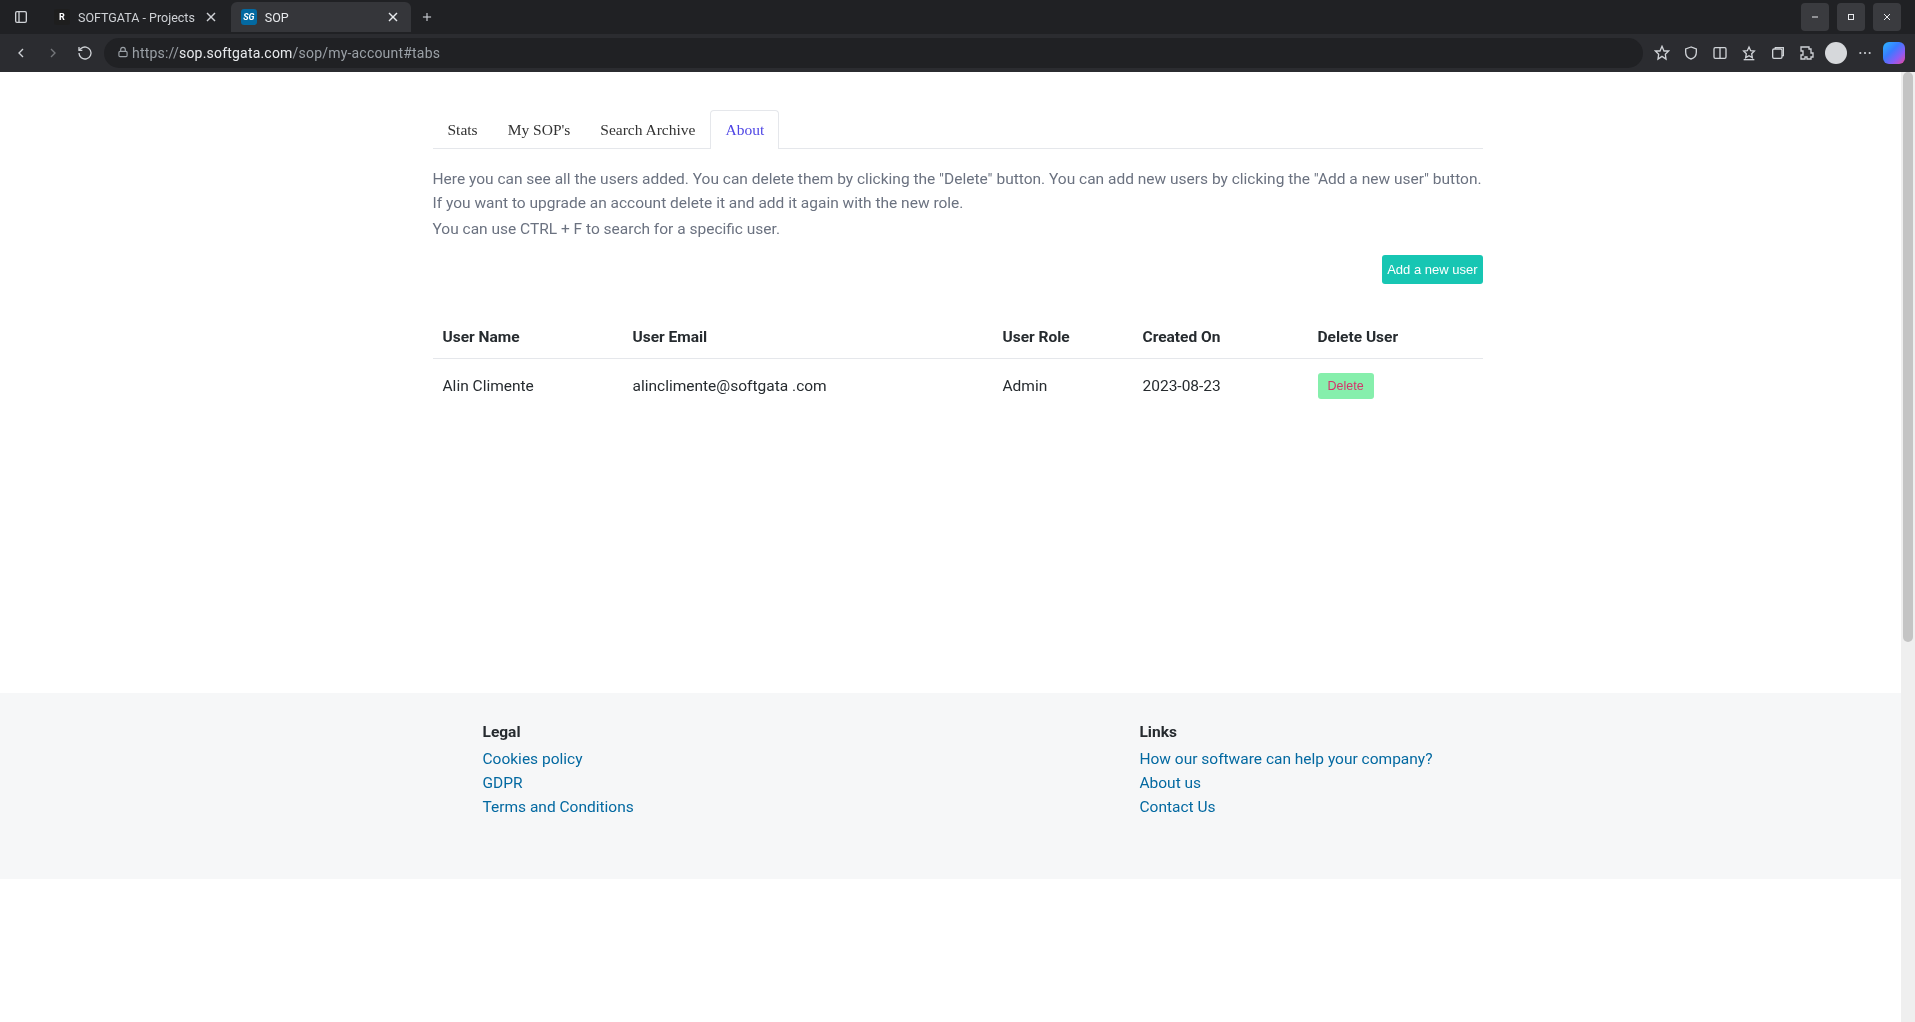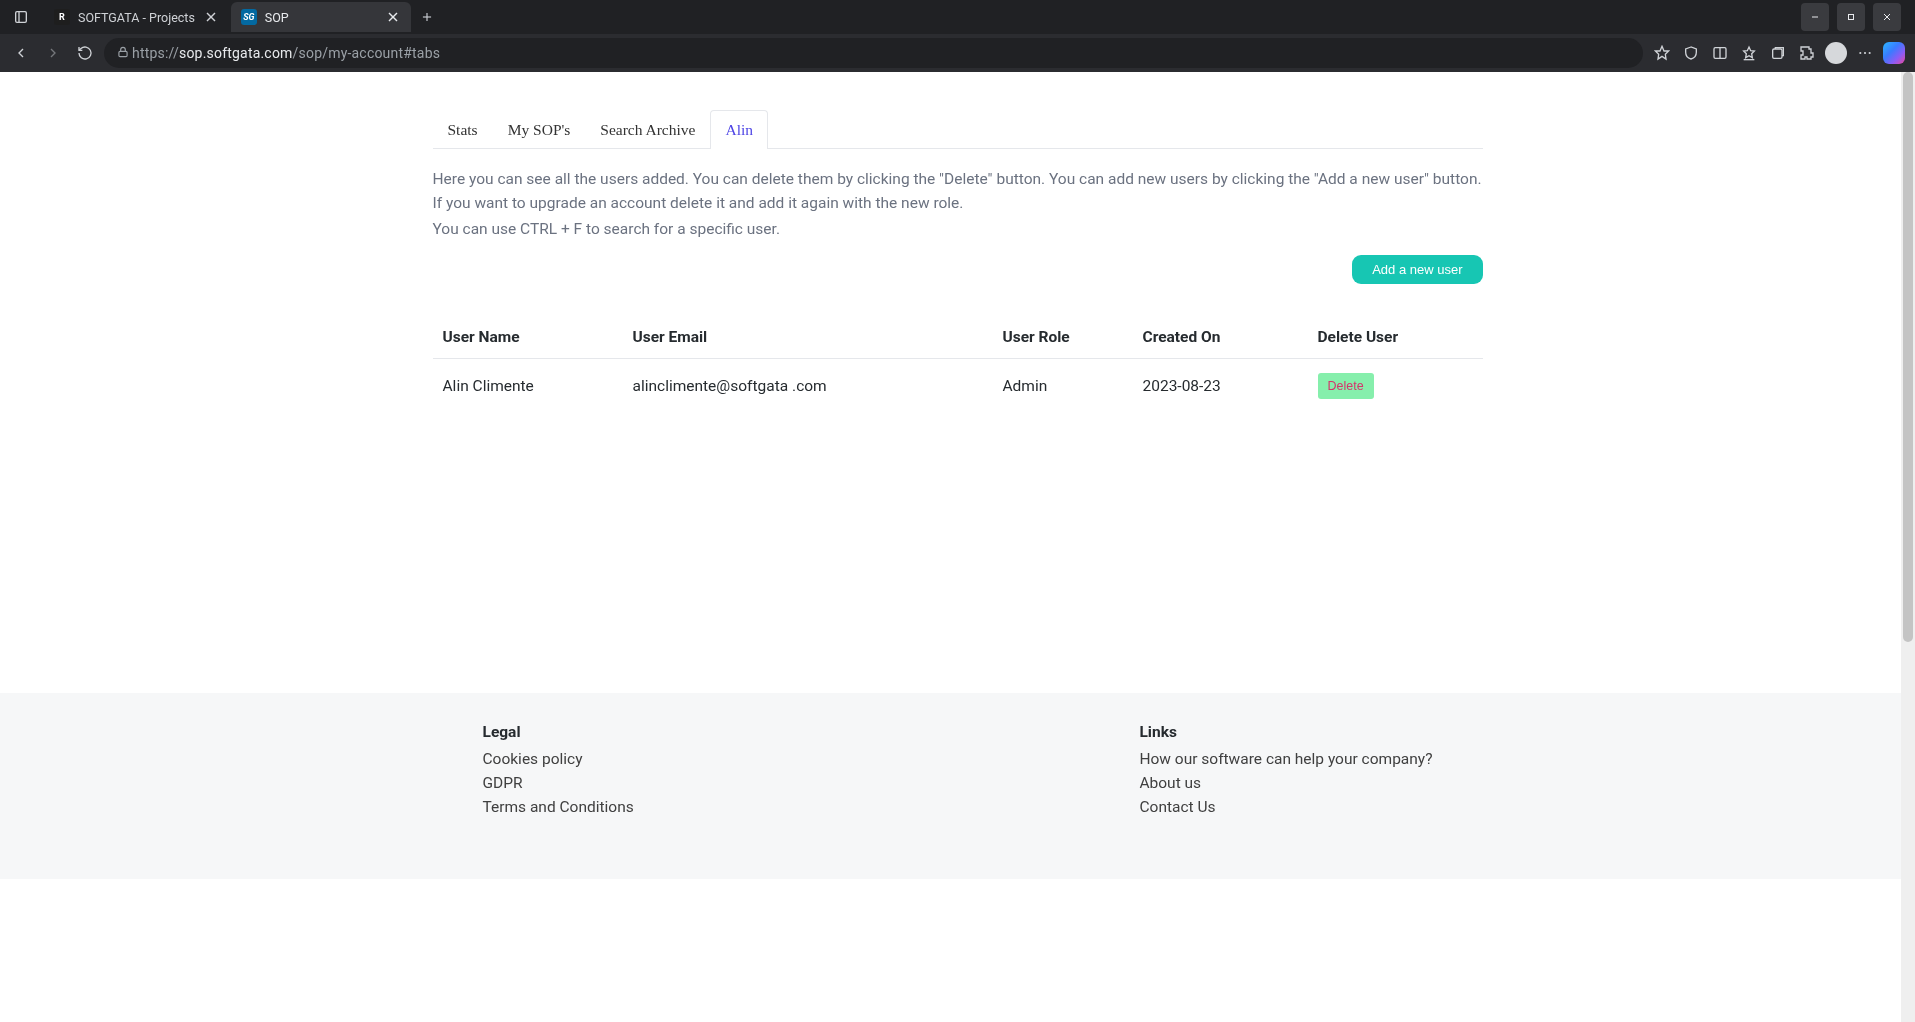--- a/index.html
+++ b/index.html
@@ -41,38 +41,38 @@
 
   
   .page-tabs { display: flex; align-items: flex-end; border-bottom: 1px solid #e5e7eb; gap: 0; font-family: Liberation Serif, serif; }
   .page-tab { padding: 10px 14px; font-size: 15.5px; color: #333; cursor: pointer; border: 1px solid transparent; border-bottom: none; margin-bottom: -1px; border-radius: 4px 4px 0 0; }
   .page-tab.active { color: #4f46e5; border-color: #e5e7eb; background: #fff; }
 
   .help-text { margin-top: 18px; font-size: 15.5px; line-height: 1.55; color: #6b7280; }
   .help-text p { margin-bottom: 2px; }
 
   .actions-row { display: flex; justify-content: flex-end; margin-top: 14px; }
-  .btn-add { background: #17c6b3; color: #fff; border: none; border-radius: 9px; padding: 7px 20px; font-size: 13px; cursor: pointer; }
+  .btn-add { background: #17c6b3; color: #fff; border: none; border-radius: 3px; padding: 7px 5px; font-size: 13px; cursor: pointer; }
 
   
   table.users { width: 100%; border-collapse: collapse; margin-top: 34px; }
   table.users th { text-align: left; font-size: 15.5px; font-weight: 700; padding: 10px 10px 12px 10px; border-bottom: 1px solid #e5e7eb; }
   table.users td { font-size: 15.5px; padding: 14px 10px; vertical-align: middle; }
   .btn-delete { background: #86efac; color: #d6336c; border: none; border-radius: 3px; padding: 6px 10px; font-size: 12.5px; cursor: pointer; }
   col.c-name { width: 190px; }
   col.c-email { width: 370px; }
   col.c-role { width: 140px; }
   col.c-date { width: 175px; }
   col.c-del { width: auto; }
 
   
   .footer { background: #f6f7f8; margin-top: 280px; padding: 30px 0 60px 0; }
   .footer-inner { width: 1050px; margin: 0 auto; display: flex; justify-content: space-between; padding: 0 50px; }
   .footer h4 { font-size: 15.5px; font-weight: 700; margin-bottom: 6px; }
-  .footer a { display: block; color: #404040; text-decoration: none; font-size: 15.5px; line-height: 1.55; }
+  .footer a { display: block; color: #0369a1; text-decoration: none; font-size: 15.5px; line-height: 1.55; }
 
   
   .fake-scroll { position: absolute; top: 0; right: 0; width: 14px; height: 100%; background: #efefef; }
   .fake-scroll .thumb { position: absolute; top: 0; left: 2px; right: 2px; height: 60%; background: #c4c4c4; border-radius: 6px; }
 </style>
 </head>
 <body>
 
 <div class="chrome">
   <div class="tabstrip">
@@ -216,21 +216,21 @@
   <div class="fake-scroll">
       <div class="thumb"></div>
     </div>
 
   <div class="page-wrap">
 
     <div class="page-tabs">
       <div class="page-tab">Stats</div>
       <div class="page-tab">My SOP's</div>
       <div class="page-tab">Search Archive</div>
-      <div class="page-tab active">Alin</div>
+      <div class="page-tab active">About</div>
     </div>
 
     <div class="help-text">
       <p>Here you can see all the users added. You can delete them by clicking the "Delete" button. You can add new users by clicking the "Add a new user" button. If you want to upgrade an account delete it and add it again with the new role.</p>
       <p>You can use CTRL + F to search for a specific user.</p>
     </div>
 
     <div class="actions-row">
       <button class="btn-add">Add a new user</button>
     </div>

